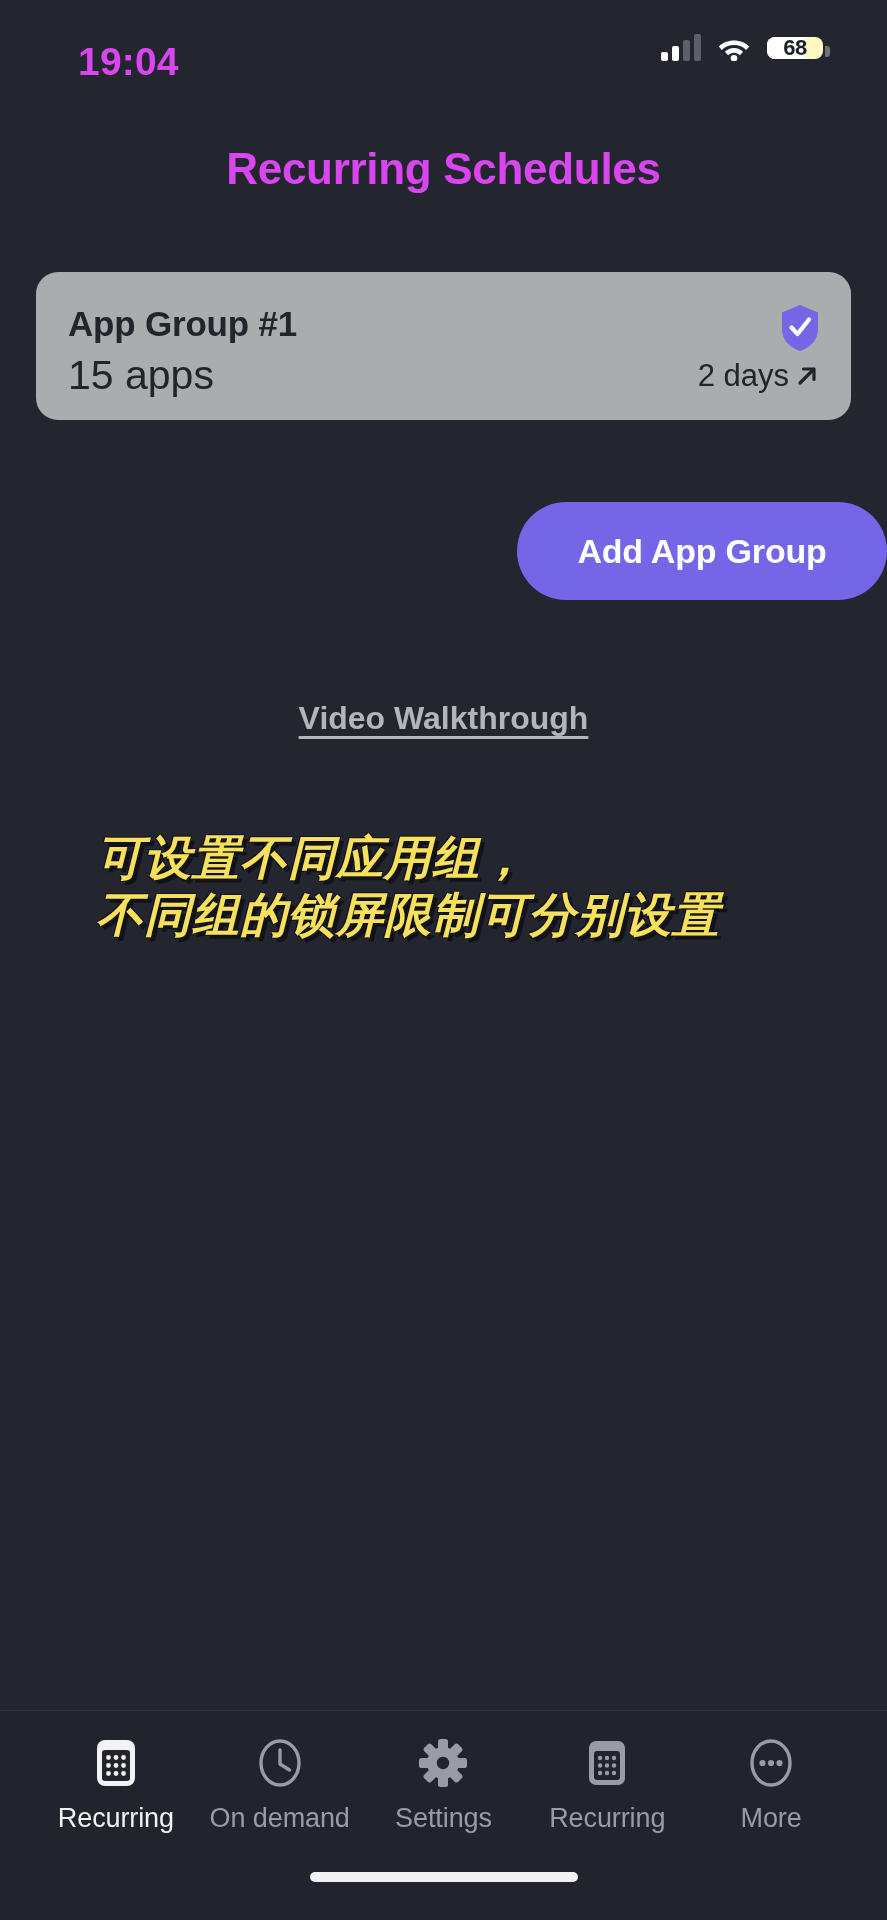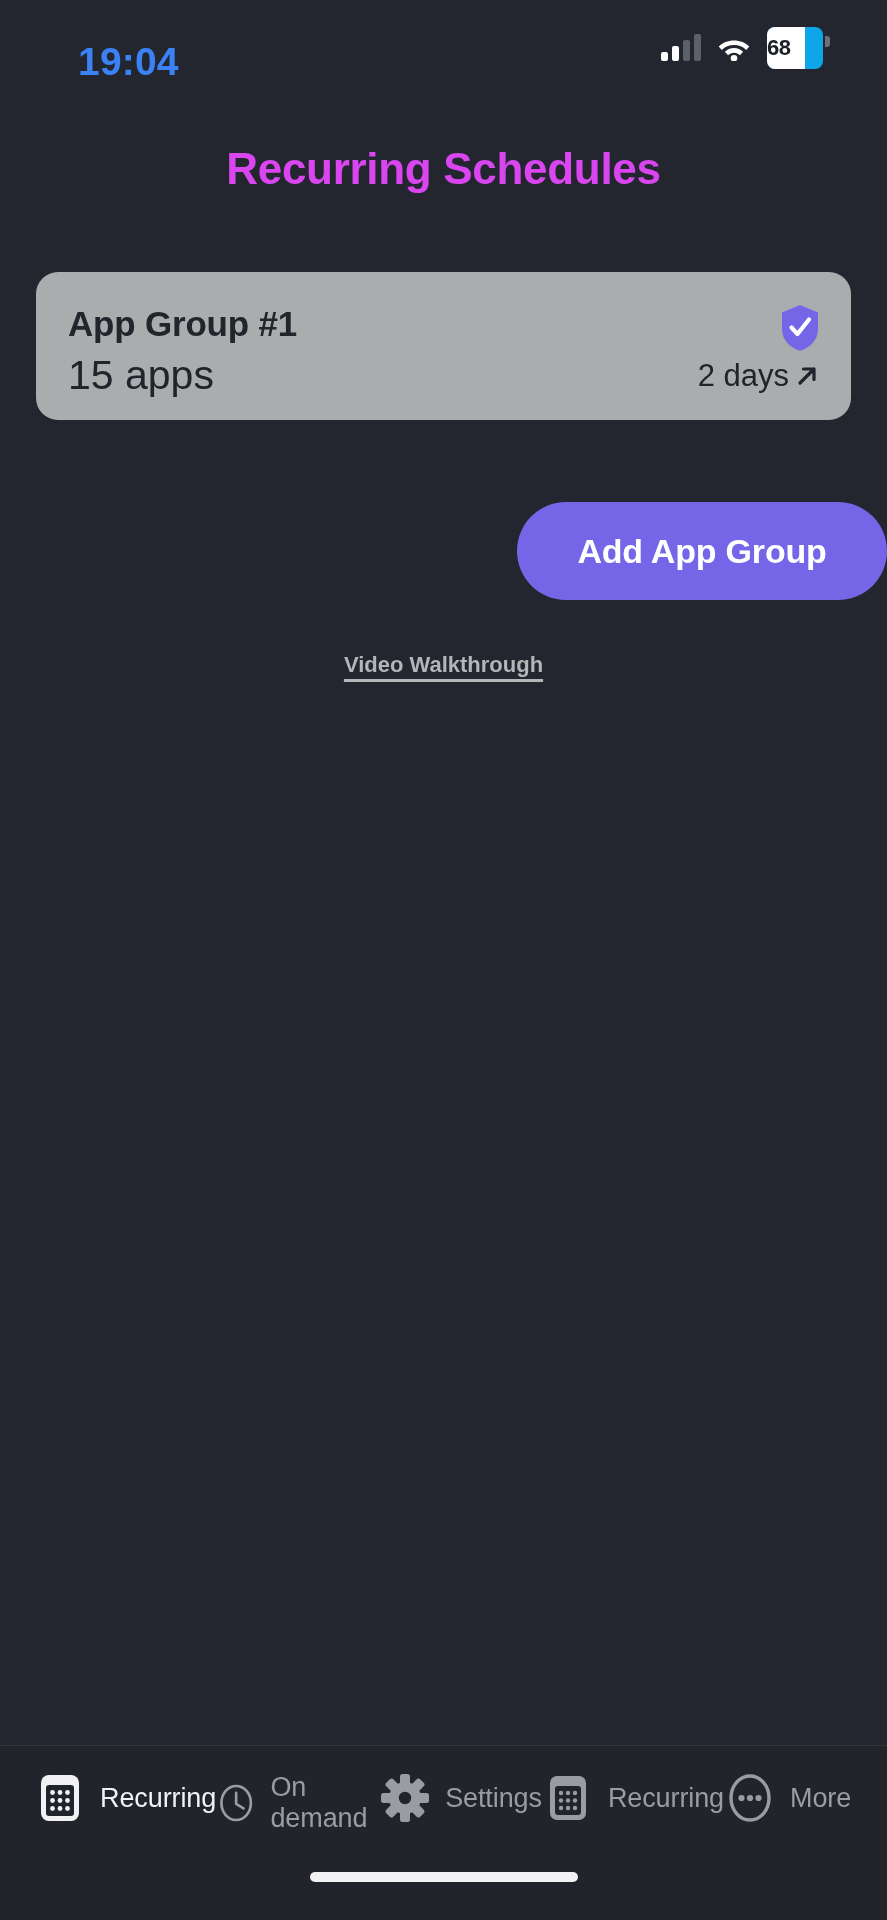--- a/index.html
+++ b/index.html
@@ -23,21 +23,21 @@
   .status-bar {
     position: relative;
     height: 96px;
     flex: 0 0 96px;
     display: flex;
     align-items: center;
     justify-content: space-between;
     padding: 0 64px 0 78px;
   }
   .status-time {
-    color: #3b82f6;
+    color: #d946ef;
     font-size: 39px;
     font-weight: 600;
     letter-spacing: 0.2px;
     margin-top: 28px;
   }
   .status-right {
     display: flex;
     align-items: center;
     gap: 16px;
   }
@@ -55,26 +55,27 @@
   }
   .signal i:nth-child(1) { height: 9px; }
   .signal i:nth-child(2) { height: 15px; }
   .signal i:nth-child(3) { height: 21px; background: #5d6069; }
   .signal i:nth-child(4) { height: 27px; background: #5d6069; }
 
   .wifi { width: 34px; height: 26px; }
   .battery {
     position: relative;
     width: 56px;
-    height: 42px;
+    height: 22px;
     border-radius: 8px;
-    background: #0ea5e9;
+    background: #fef9c3;
     overflow: visible;
     display: flex;
     align-items: center;
+    justify-content: center;
   }
   .battery .fill {
     position: absolute;
     left: 0; top: 0; bottom: 0;
     width: 68%;
     background: #ffffff;
     border-radius: 8px 0 0 8px;
   }
   .battery .pct {
     position: relative;
@@ -168,26 +169,27 @@
   }
 
   
   .link-wrap {
     display: flex;
     justify-content: center;
     margin-top: 52px;
   }
   .video-link {
     color: #b4b5b9;
-    font-size: 22px;
+    font-size: 32px;
     font-weight: 700;
     text-decoration: underline;
     text-underline-offset: 7px;
     text-decoration-thickness: 3px;
     cursor: pointer;
+    margin-top: 48px;
   }
 
   
   .caption {
     margin: 92px 0 0 96px;
     color: #f7e05c;
     font-size: 47px;
     font-weight: 700;
     font-style: italic;
     line-height: 1.22;
@@ -204,21 +206,21 @@
     border-top: 1px solid #32343d;
     background: #22242c;
     padding: 26px 34px 0 34px;
     display: flex;
     align-items: flex-start;
     justify-content: space-between;
   }
   .tab {
     flex: 1 1 0;
     display: flex;
-    flex-direction: row;
+    flex-direction: column;
     align-items: center;
     gap: 14px;
     cursor: pointer;
   }
   .tab-icon { width: 52px; height: 52px; display:block; }
   .tab-label {
     font-size: 27px;
     color: #9a9ca4;
     letter-spacing: -0.1px;
   }
@@ -288,20 +290,24 @@
   </div>
 
   <div class="add-btn-wrap">
     <button class="add-btn">Add App Group</button>
   </div>
 
   <div class="link-wrap">
     <a class="video-link">Video Walkthrough</a>
   </div>
 
+  <div class="caption">
+    <div>可设置不同应用组，</div>
+    <div>不同组的锁屏限制可分别设置</div>
+  </div>
 
   <div class="spacer"></div>
 
   <div class="tab-bar">
 
     <div class="tab active">
       <svg class="tab-icon" viewBox="0 0 52 52">
         <rect x="7" y="3" width="38" height="46" rx="8" fill="#f2f2f4"></rect>
         <rect x="12" y="13" width="28" height="31" rx="3" fill="#22242c"></rect>
         <g fill="#f2f2f4">

